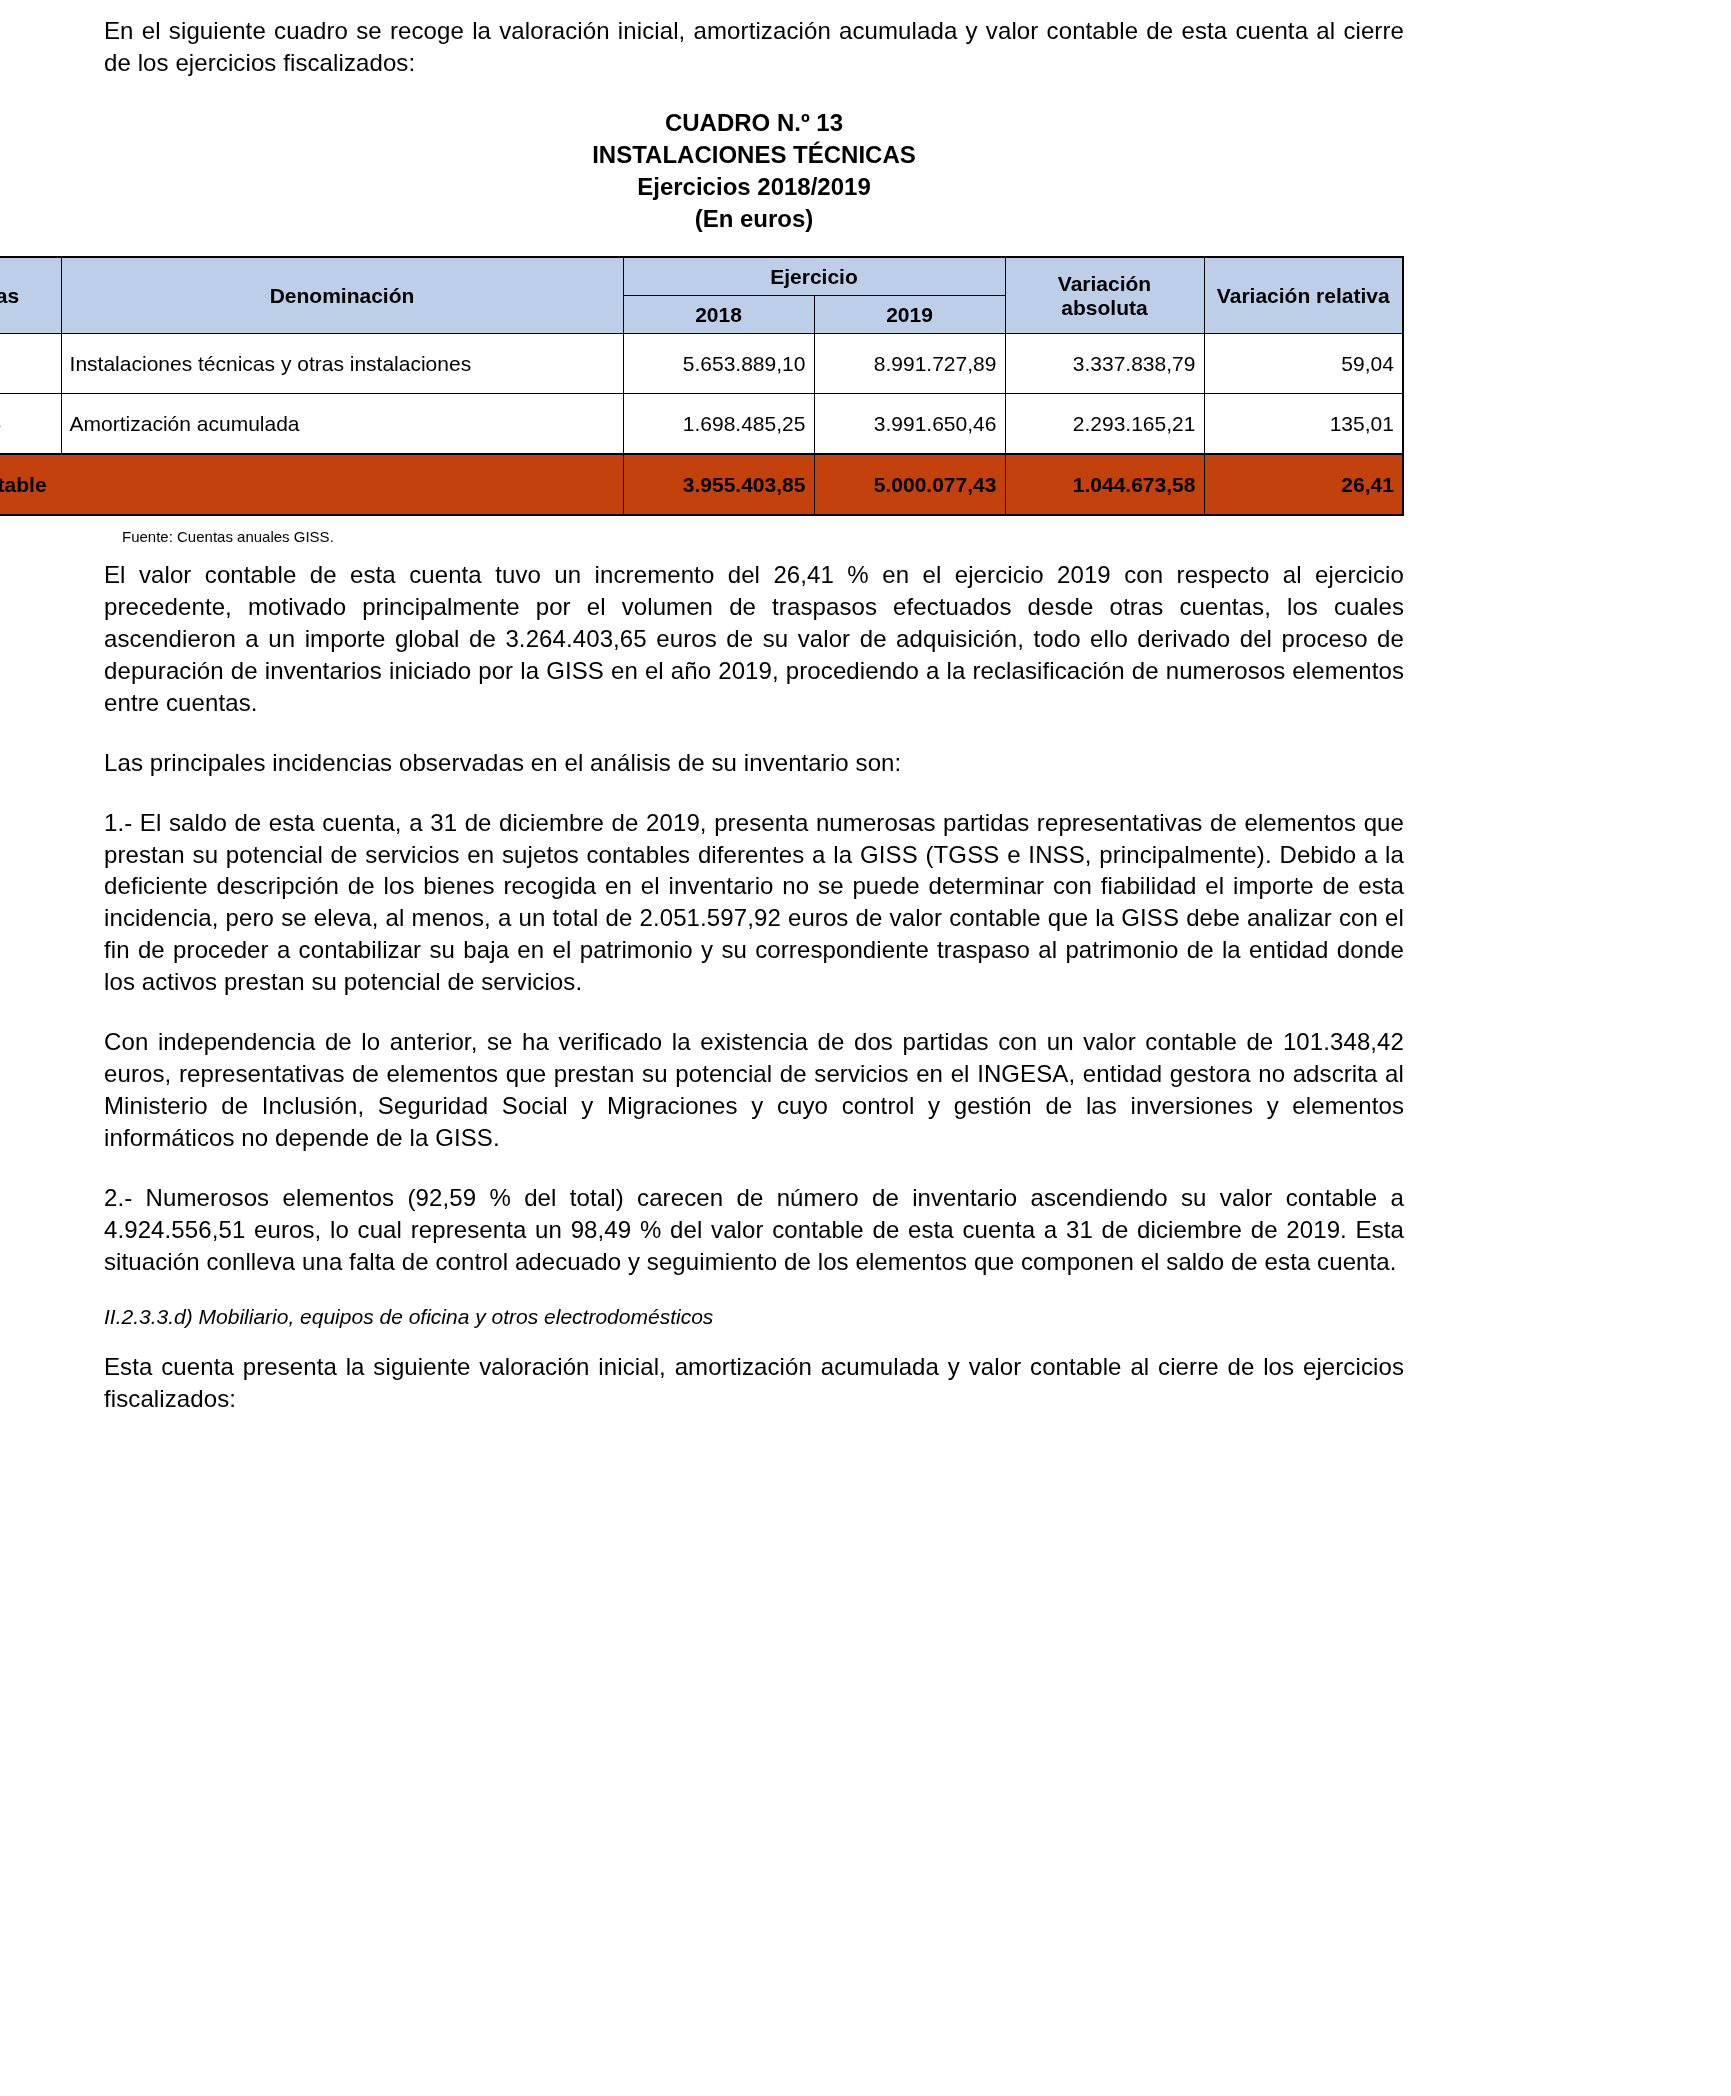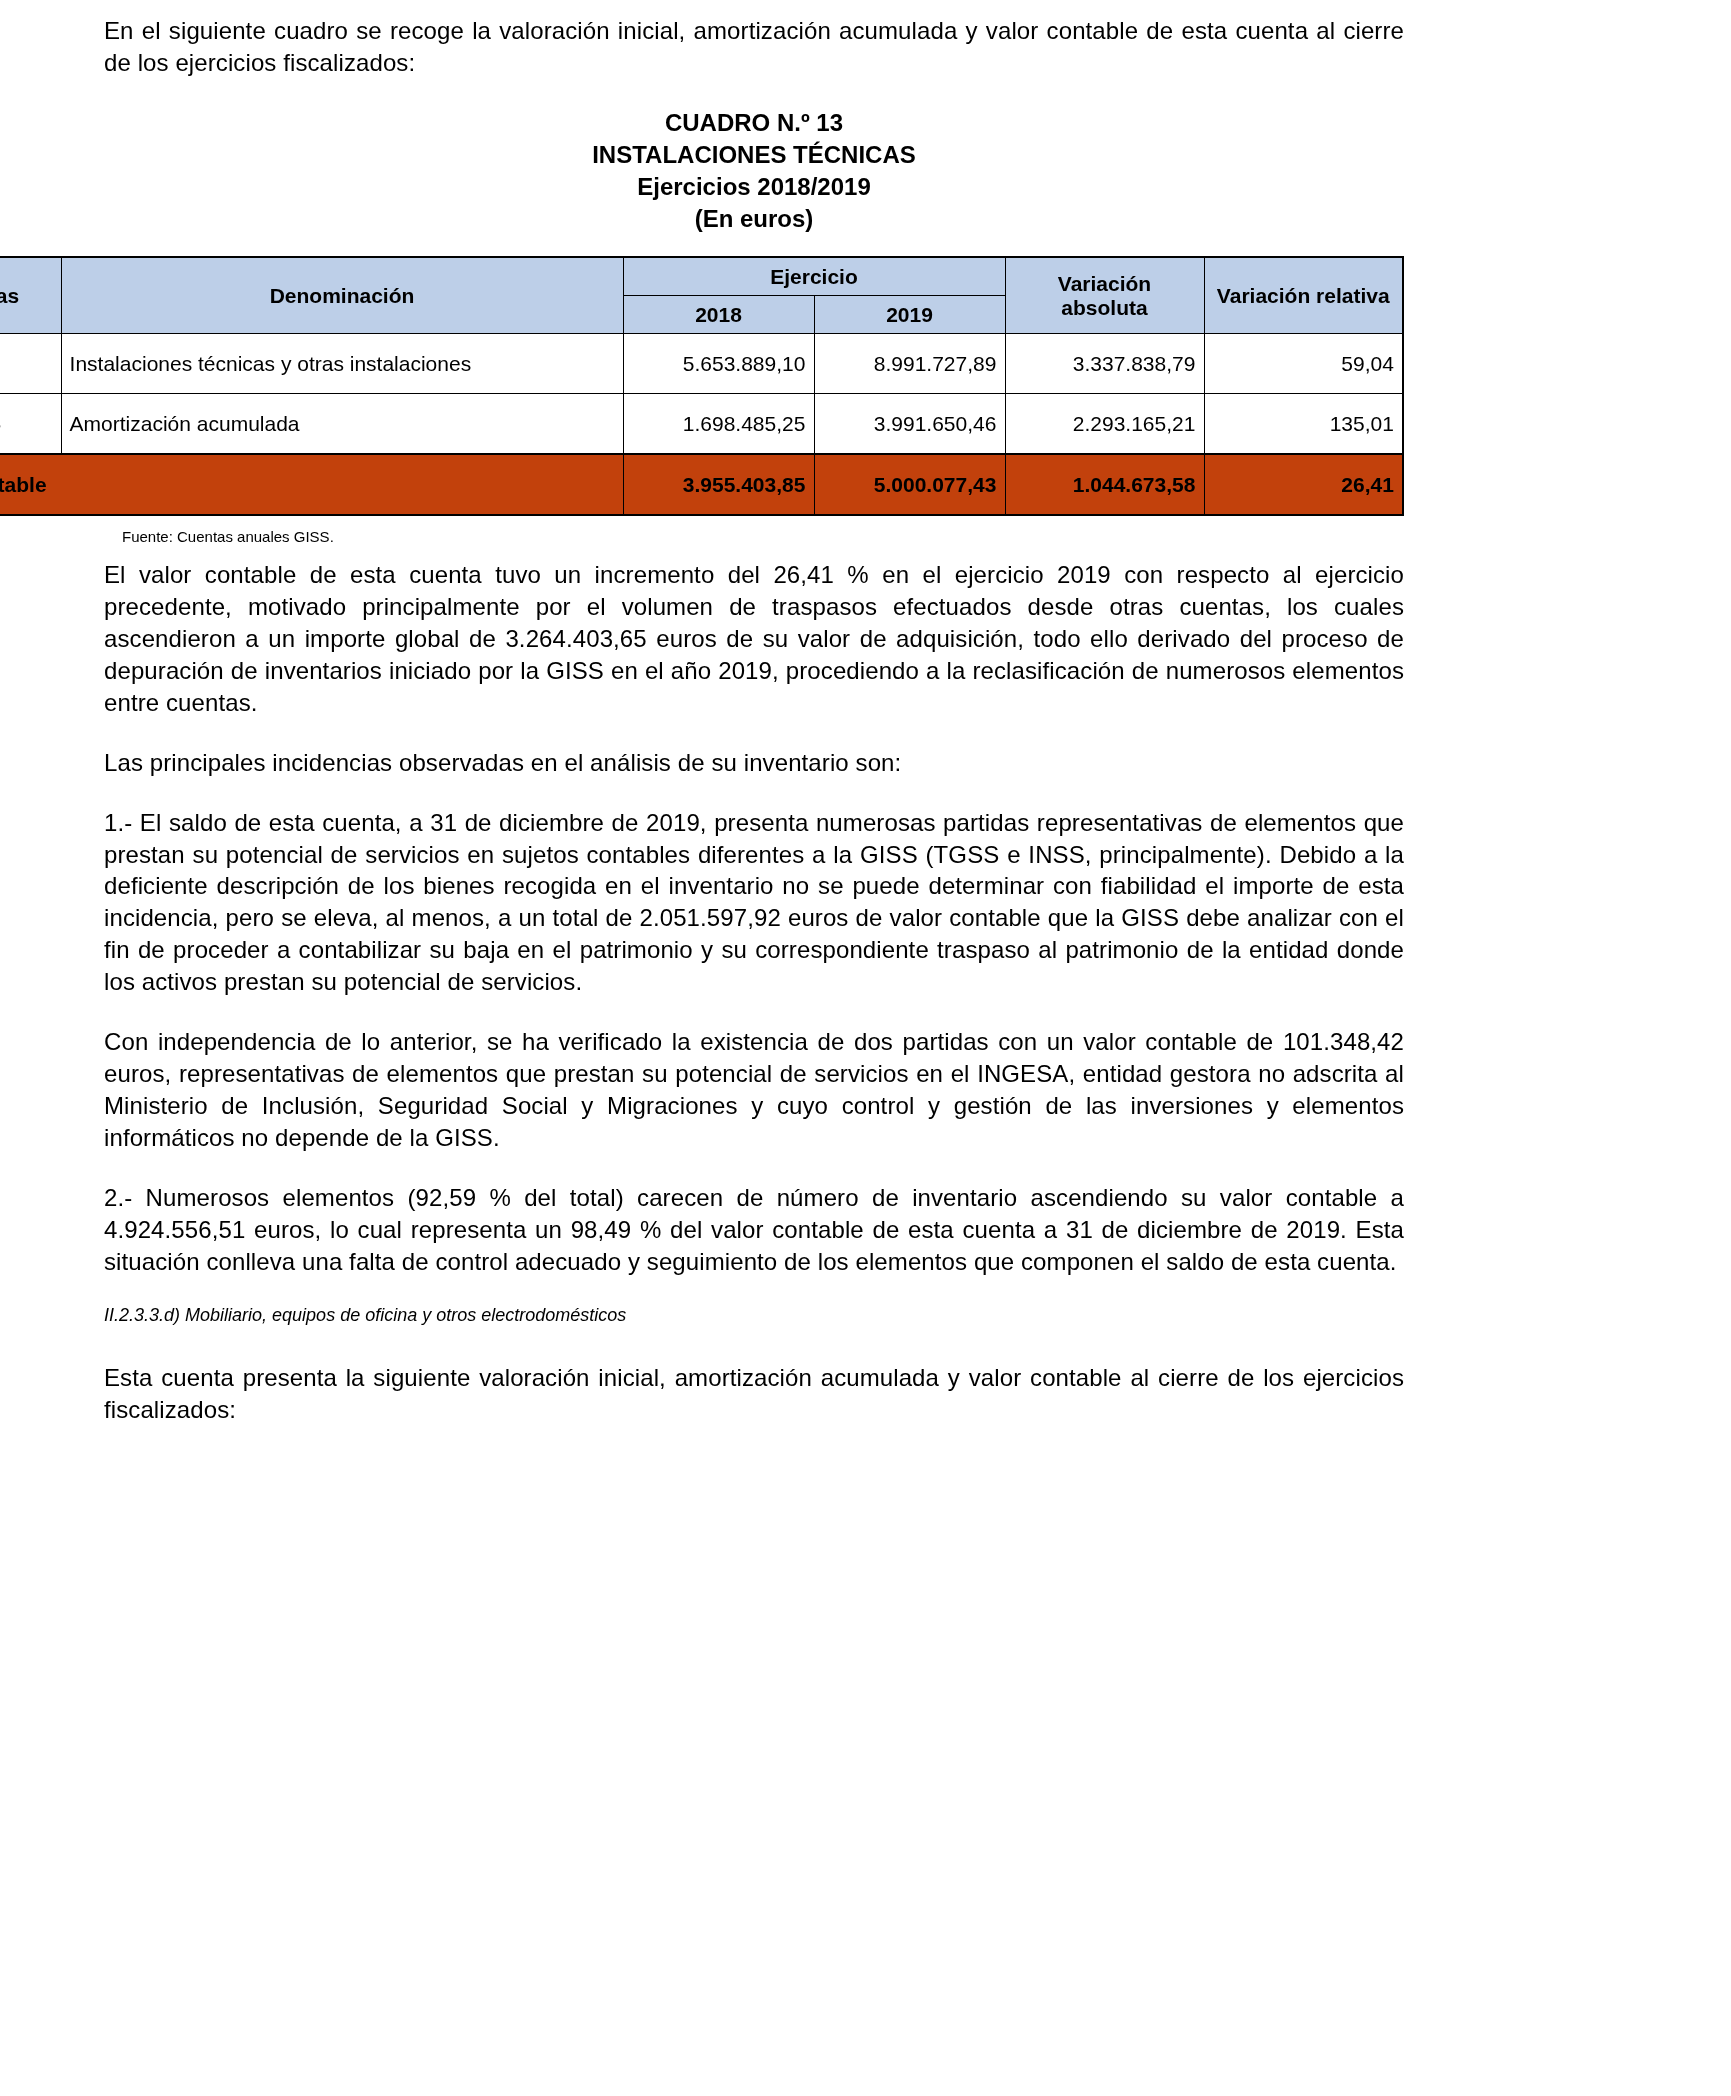--- a/index.html
+++ b/index.html
@@ -84,23 +84,23 @@
     border-top: 2.4px solid #000;
   }
   table.cuadro tbody tr td {
     height: 46px;
   }
   .fuente {
     font-size: 15px;
     margin: 11.4px 0 0 18px;
   }
   .section-heading {
-    font-size: 18px;
+    font-size: 21px;
     font-style: italic;
-    margin: 0 0 36px 0;
+    margin: 0 0 22px 0;
   }
   .spacer-small { height: 14.7px; }
 </style>
 </head>
 <body>
 
 <div class="page">
 
   <p class="body-text">En el siguiente cuadro se recoge la valoración inicial, amortización acumulada y valor contable de esta cuenta al cierre de los ejercicios fiscalizados:</p>
 

